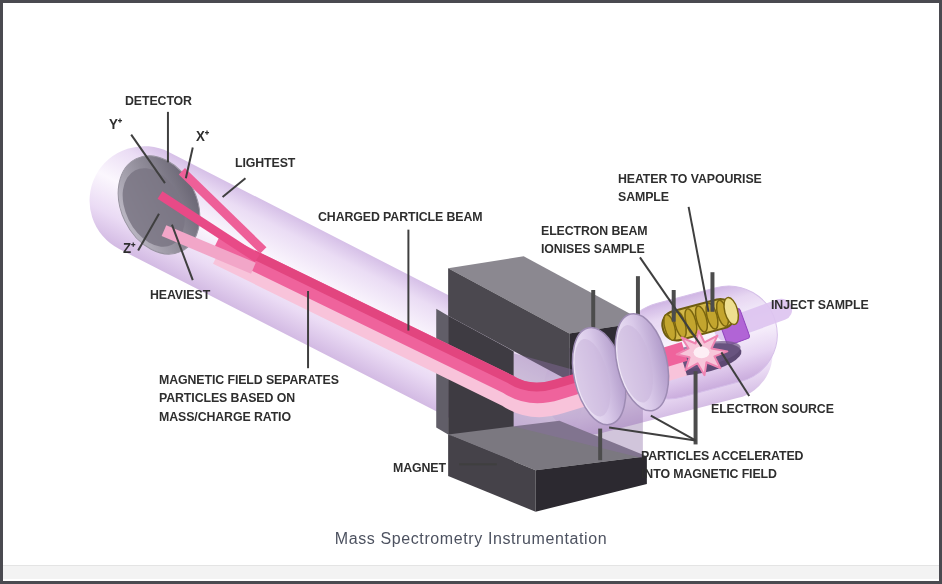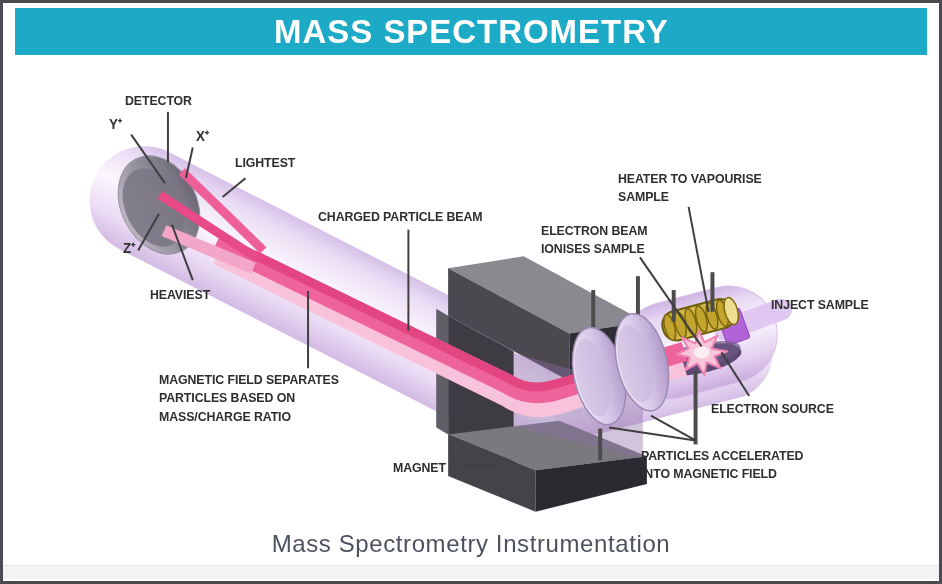--- a/index.html
+++ b/index.html
@@ -18,35 +18,32 @@
     transform:scaleX(.97);white-space:nowrap;
   }
   .lbl{
     position:absolute;z-index:3;color:#2e2e2e;font-weight:bold;font-size:13px;
     line-height:1.42;letter-spacing:-.1px;white-space:pre-line;
     transform:scaleX(.95);transform-origin:0 0;
   }
   .ion{font-size:14px;}
   #caption{
     position:absolute;left:0;right:0;top:527px;z-index:2;text-align:center;
-    color:#4d5260;font-size:24px;letter-spacing:.6px;
+    color:#4d5260;font-size:16px;letter-spacing:.6px;
   }
   #footerstrip{
     position:absolute;left:0;right:0;bottom:2px;height:13px;z-index:2;
     background:#f3f3f3;border-top:1px solid #e4e4e4;
   }
 </style>
 </head>
 <body>
 
 <div id="screen">
 
-  <div id="titlebar">
-    <span class="t">MASS SPECTROMETRY</span>
-  </div>
 
   <svg class="art" viewBox="0 0 942 584" preserveAspectRatio="none">
     <defs>
       <linearGradient id="tubeG" x1="0" y1="0" x2="0" y2="1">
         <stop offset="0" stop-color="#cdb2e2"></stop>
         <stop offset=".16" stop-color="#e6d5f2"></stop>
         <stop offset=".46" stop-color="#faf5fd"></stop>
         <stop offset=".76" stop-color="#e6d3f2"></stop>
         <stop offset="1" stop-color="#c9abdd"></stop>
       </linearGradient>

